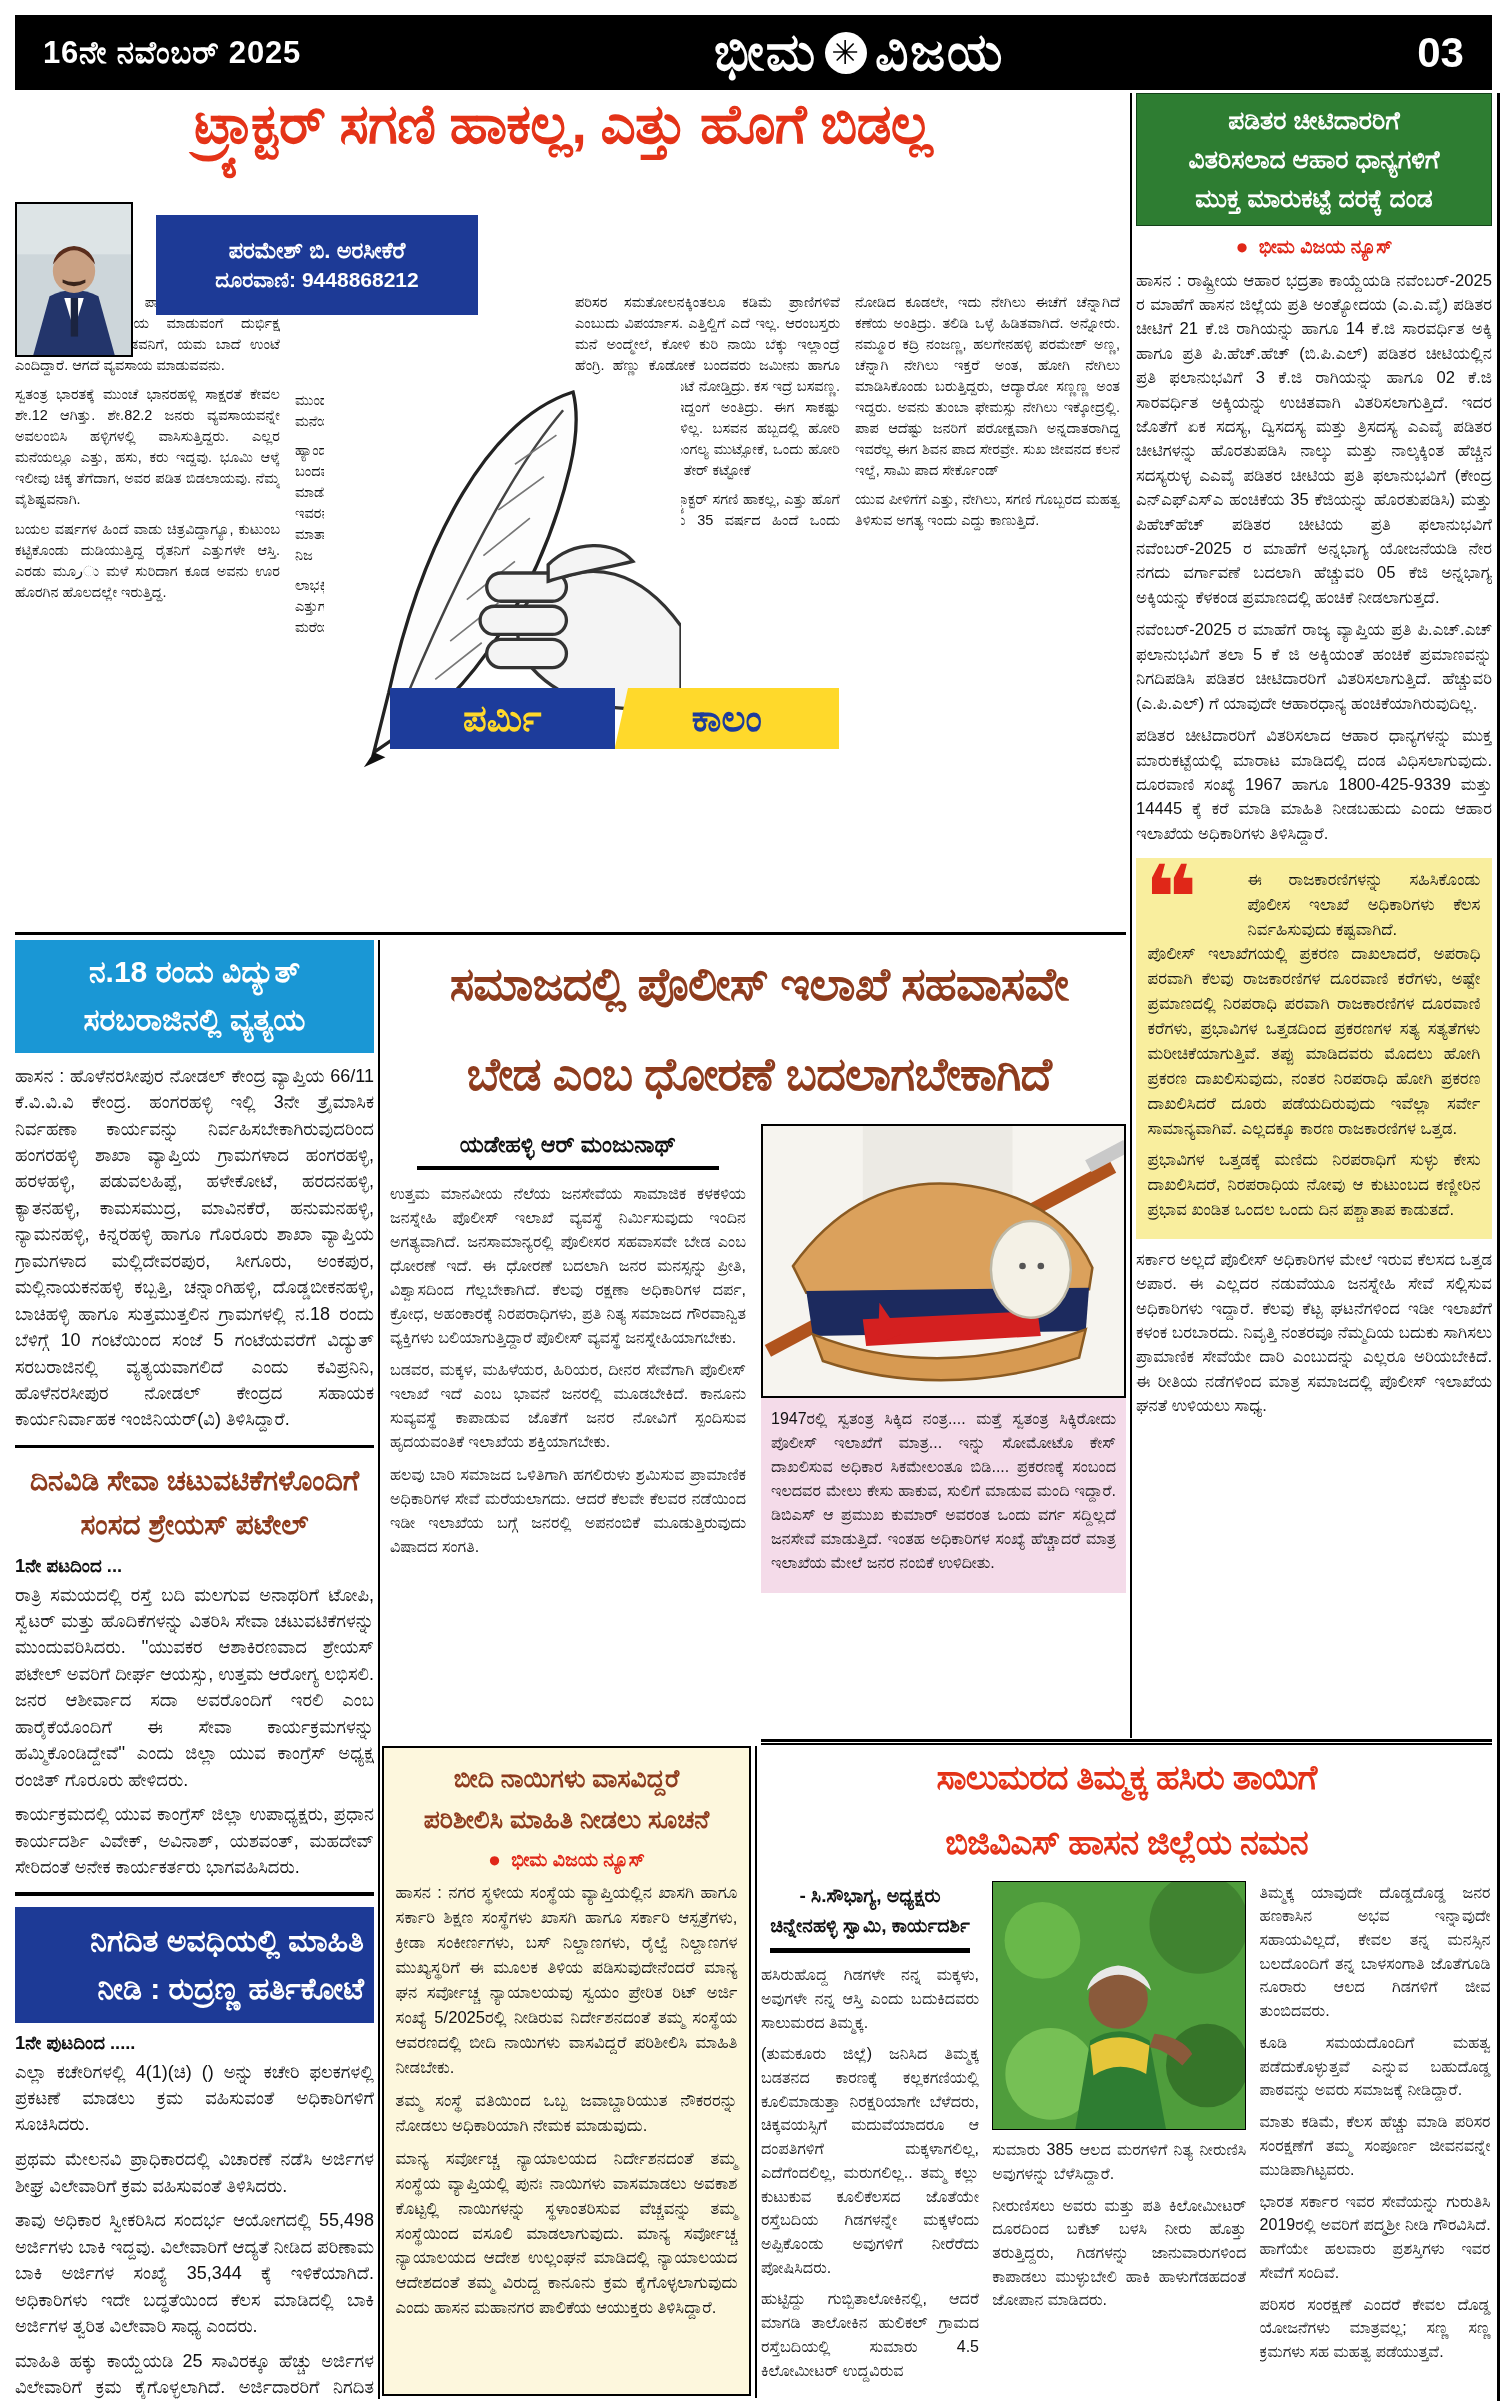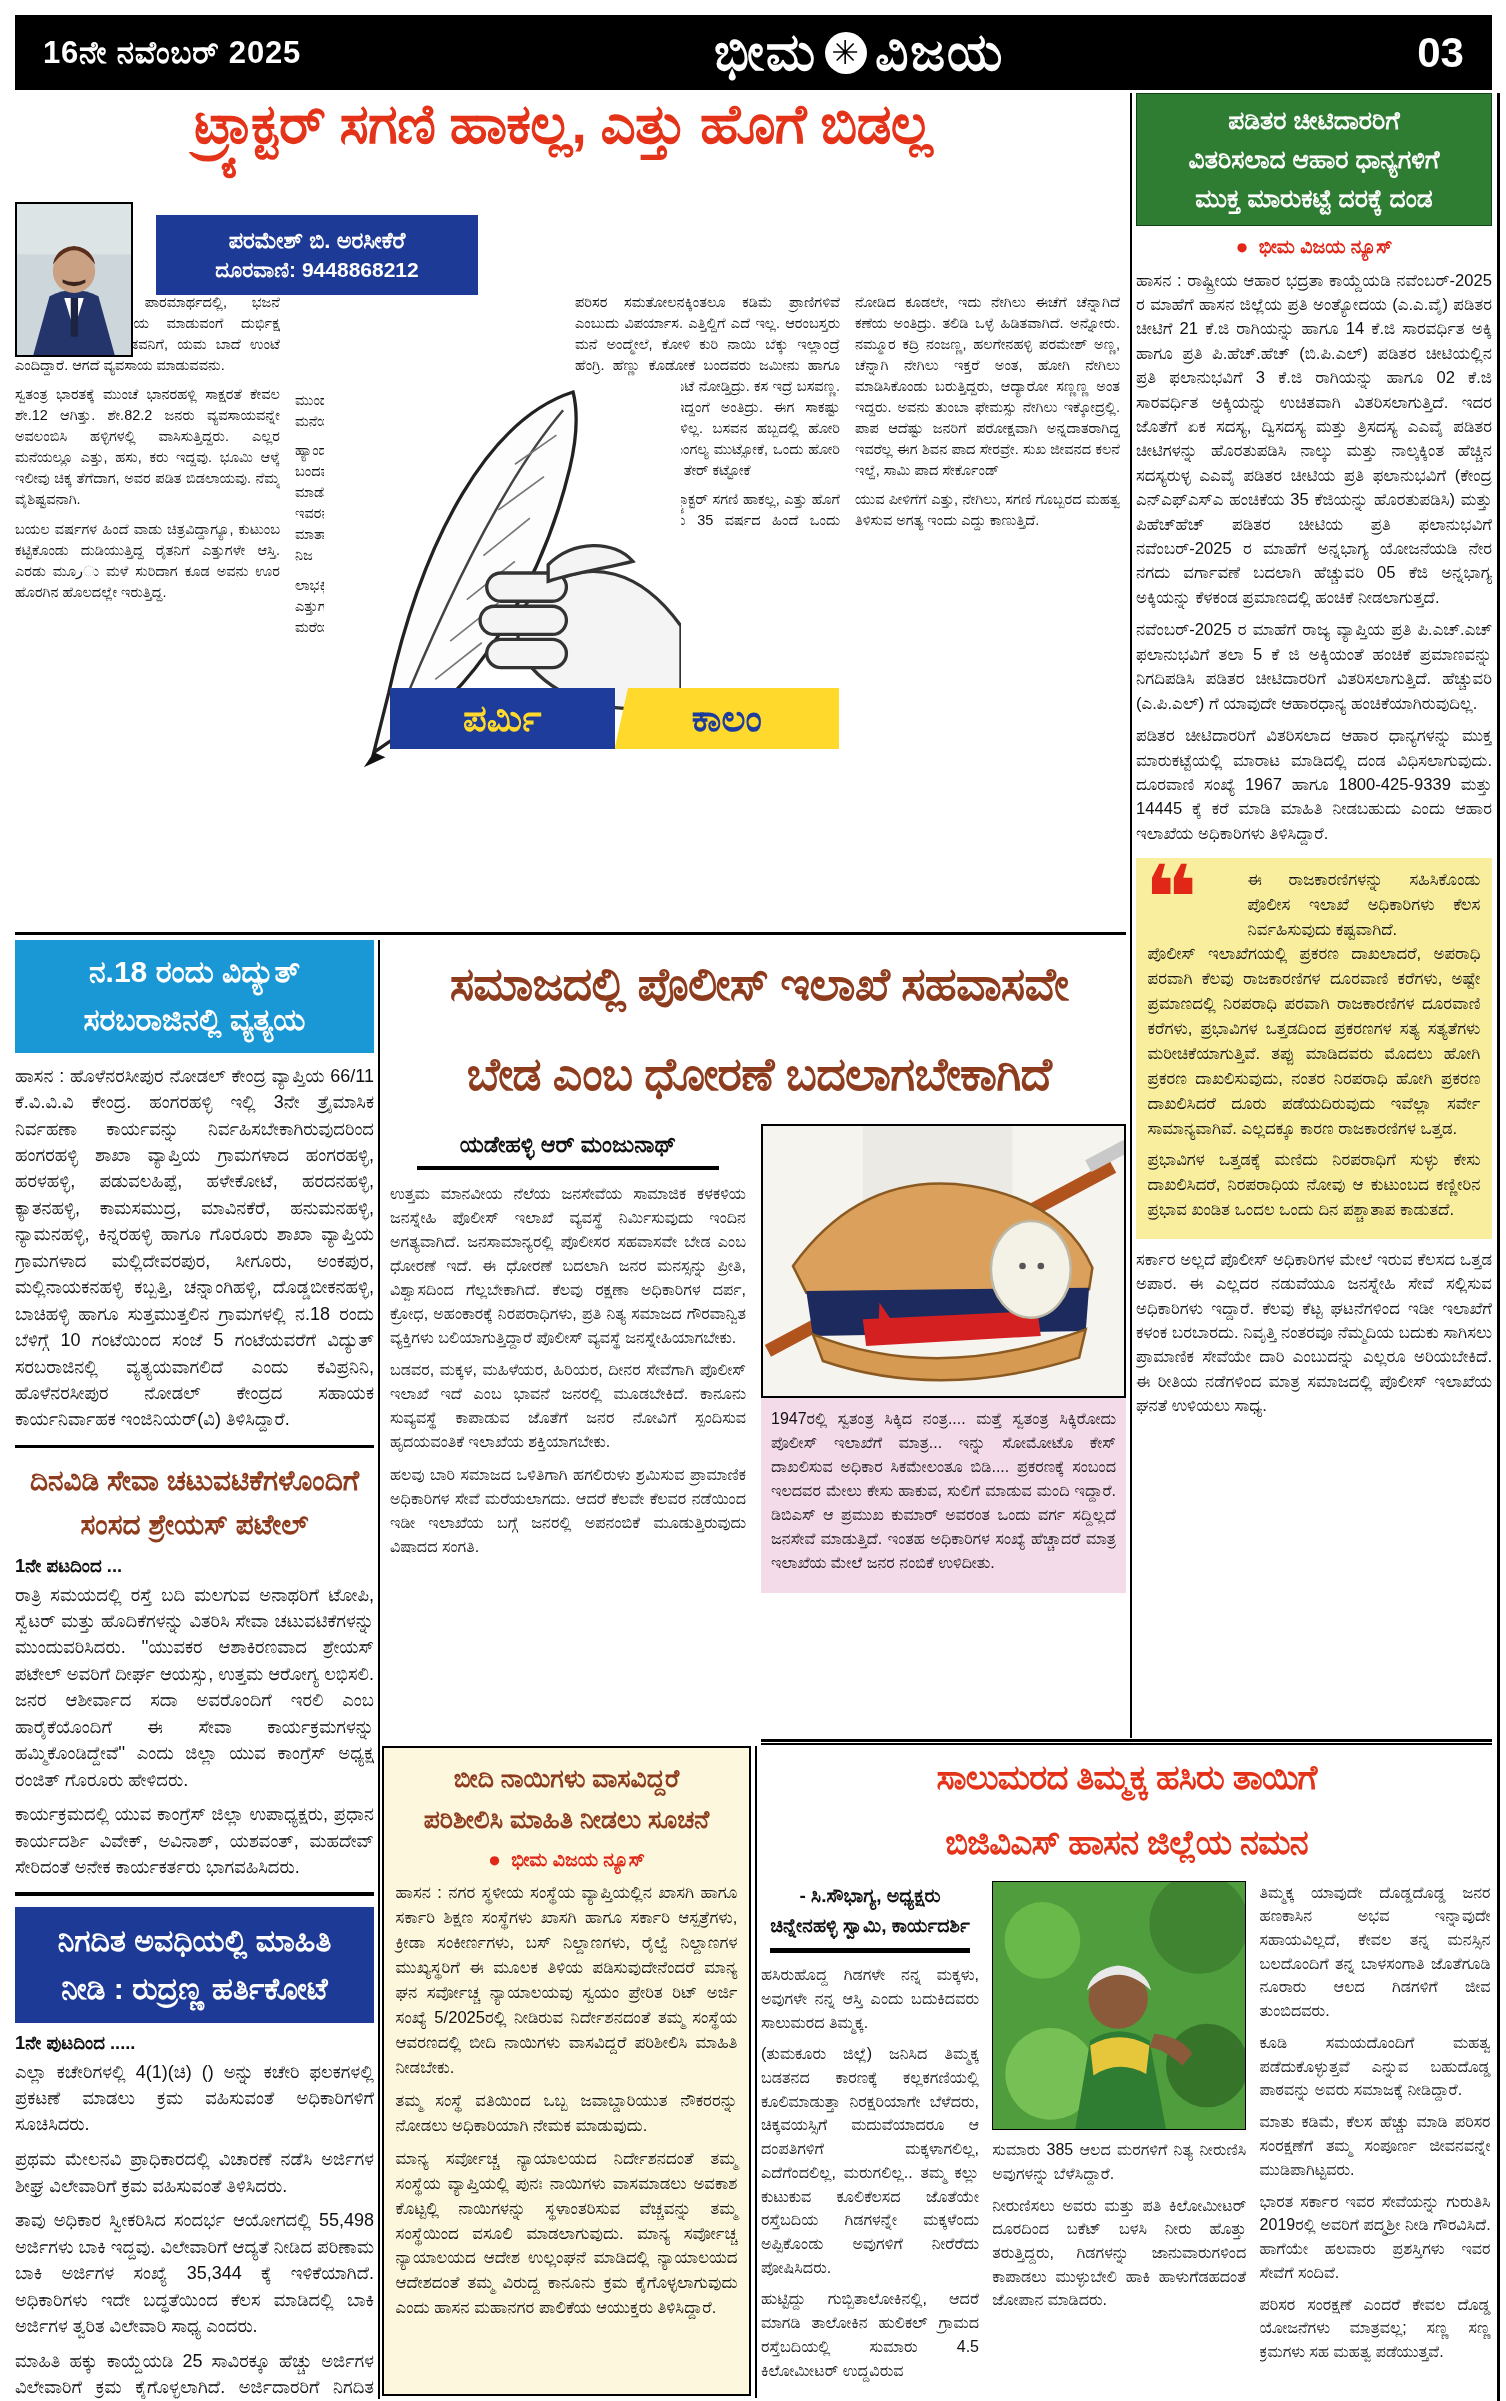--- a/index.html
+++ b/index.html
@@ -26,21 +26,21 @@
   .news-tag .dot{color:#e02718;font-size:21.6px;}
 
   
   .lead{left:15px;top:93px;width:1111px;height:839px;overflow:hidden;}
   .lead-headline{position:absolute;left:0;top:3.3px;width:1096px;text-align:center;color:#e43318;
     font-weight:bold;font-size:55px;line-height:1.05;letter-spacing:-0.8px;}
   .lead-cols{position:absolute;left:0;top:199px;width:1105px;height:638px;display:flex;gap:15px;z-index:1;}
   .lead-col{width:265px;overflow:hidden;font-size:14.5px;line-height:1.45;}
   .lead-photo{position:absolute;left:0;top:109px;width:118px;height:155px;border:2.5px solid #000;
     box-sizing:border-box;z-index:4;background:#cfd6d8;}
-  .byline-box{position:absolute;left:141px;top:122px;width:322px;height:80px;background:#1d3a96;color:#fff;
+  .byline-box{position:absolute;left:141px;top:122px;width:322px;height:100px;background:#1d3a96;color:#fff;
     z-index:4;display:flex;flex-direction:column;align-items:center;justify-content:center;line-height:1.35;}
   .byline-box .nm{font-size:22.4px;font-weight:bold;}
   .byline-box .ph{font-size:21px;font-weight:bold;}
   .spacer-a{height:98px;}
   .quill-wrap{position:absolute;left:309px;top:284px;width:357px;height:397px;background:#fff;z-index:2;}
   .permi-box{position:absolute;left:375px;top:595px;width:449px;height:61px;display:flex;z-index:3;
     font-weight:bold;font-size:37px;}
   .permi-left{flex:1;background:#1d3c9b;color:#ffd92b;display:flex;align-items:center;justify-content:center;}
   .permi-right{flex:1;background:#ffd92b;color:#1d3c9b;display:flex;align-items:center;justify-content:center;
     clip-path:polygon(6% 0,100% 0,100% 100%,0 100%);}
@@ -68,22 +68,22 @@
   .pink-title{margin-top:13.3px;background:#8c2156;color:#fff;font-weight:bold;font-size:24px;line-height:1.7;
     text-align:center;padding:6.6px 3.3px;}
   .pink-body{background:#f4dbe9;font-size:16px;line-height:1.5;padding:8.3px 10px;text-align:justify;height:178px;overflow:hidden;}
 
   
   .leftrail{left:15px;top:940px;width:359px;height:1459px;overflow:hidden;}
   .cyan-box{background:#1a97d5;color:#fff;font-weight:bold;font-size:30px;line-height:1.6;text-align:center;
     padding:8.3px 5px;}
   .rail-body{font-size:18px;line-height:1.47;margin-top:10px;}
   .brown-headline{color:#8e3c1e;font-weight:bold;font-size:28px;line-height:1.55;text-align:center;margin-top:11.6px;}
-  .navy-box{background:#1d3a96;color:#fff;font-weight:bold;font-size:30px;line-height:1.6;text-align:center;
-    padding:10px 17px;margin-top:11.6px;}
+  .navy-box{background:#1d3a96;color:#fff;font-weight:bold;font-size:30px;line-height:1.6;text-align:right;
+    padding:10px 10px;margin-top:11.6px;}
   .cont-tag{font-weight:bold;font-size:18.3px;margin:8.3px 0 5px 0;}
   .rail-rule{height:3.3px;background:#000;margin-top:11.6px;}
 
   
   .dogbox{left:382px;top:1746px;width:369px;height:650px;background:#fdf7dd;border:2.5px solid #000;
     box-sizing:border-box;padding:10px 11.6px;overflow:hidden;}
   .dog-headline{color:#8e3c1e;font-weight:bold;font-size:25px;line-height:1.65;text-align:center;}
   .dog-body{font-size:16.6px;line-height:1.5;margin-top:8.3px;}
 
   

